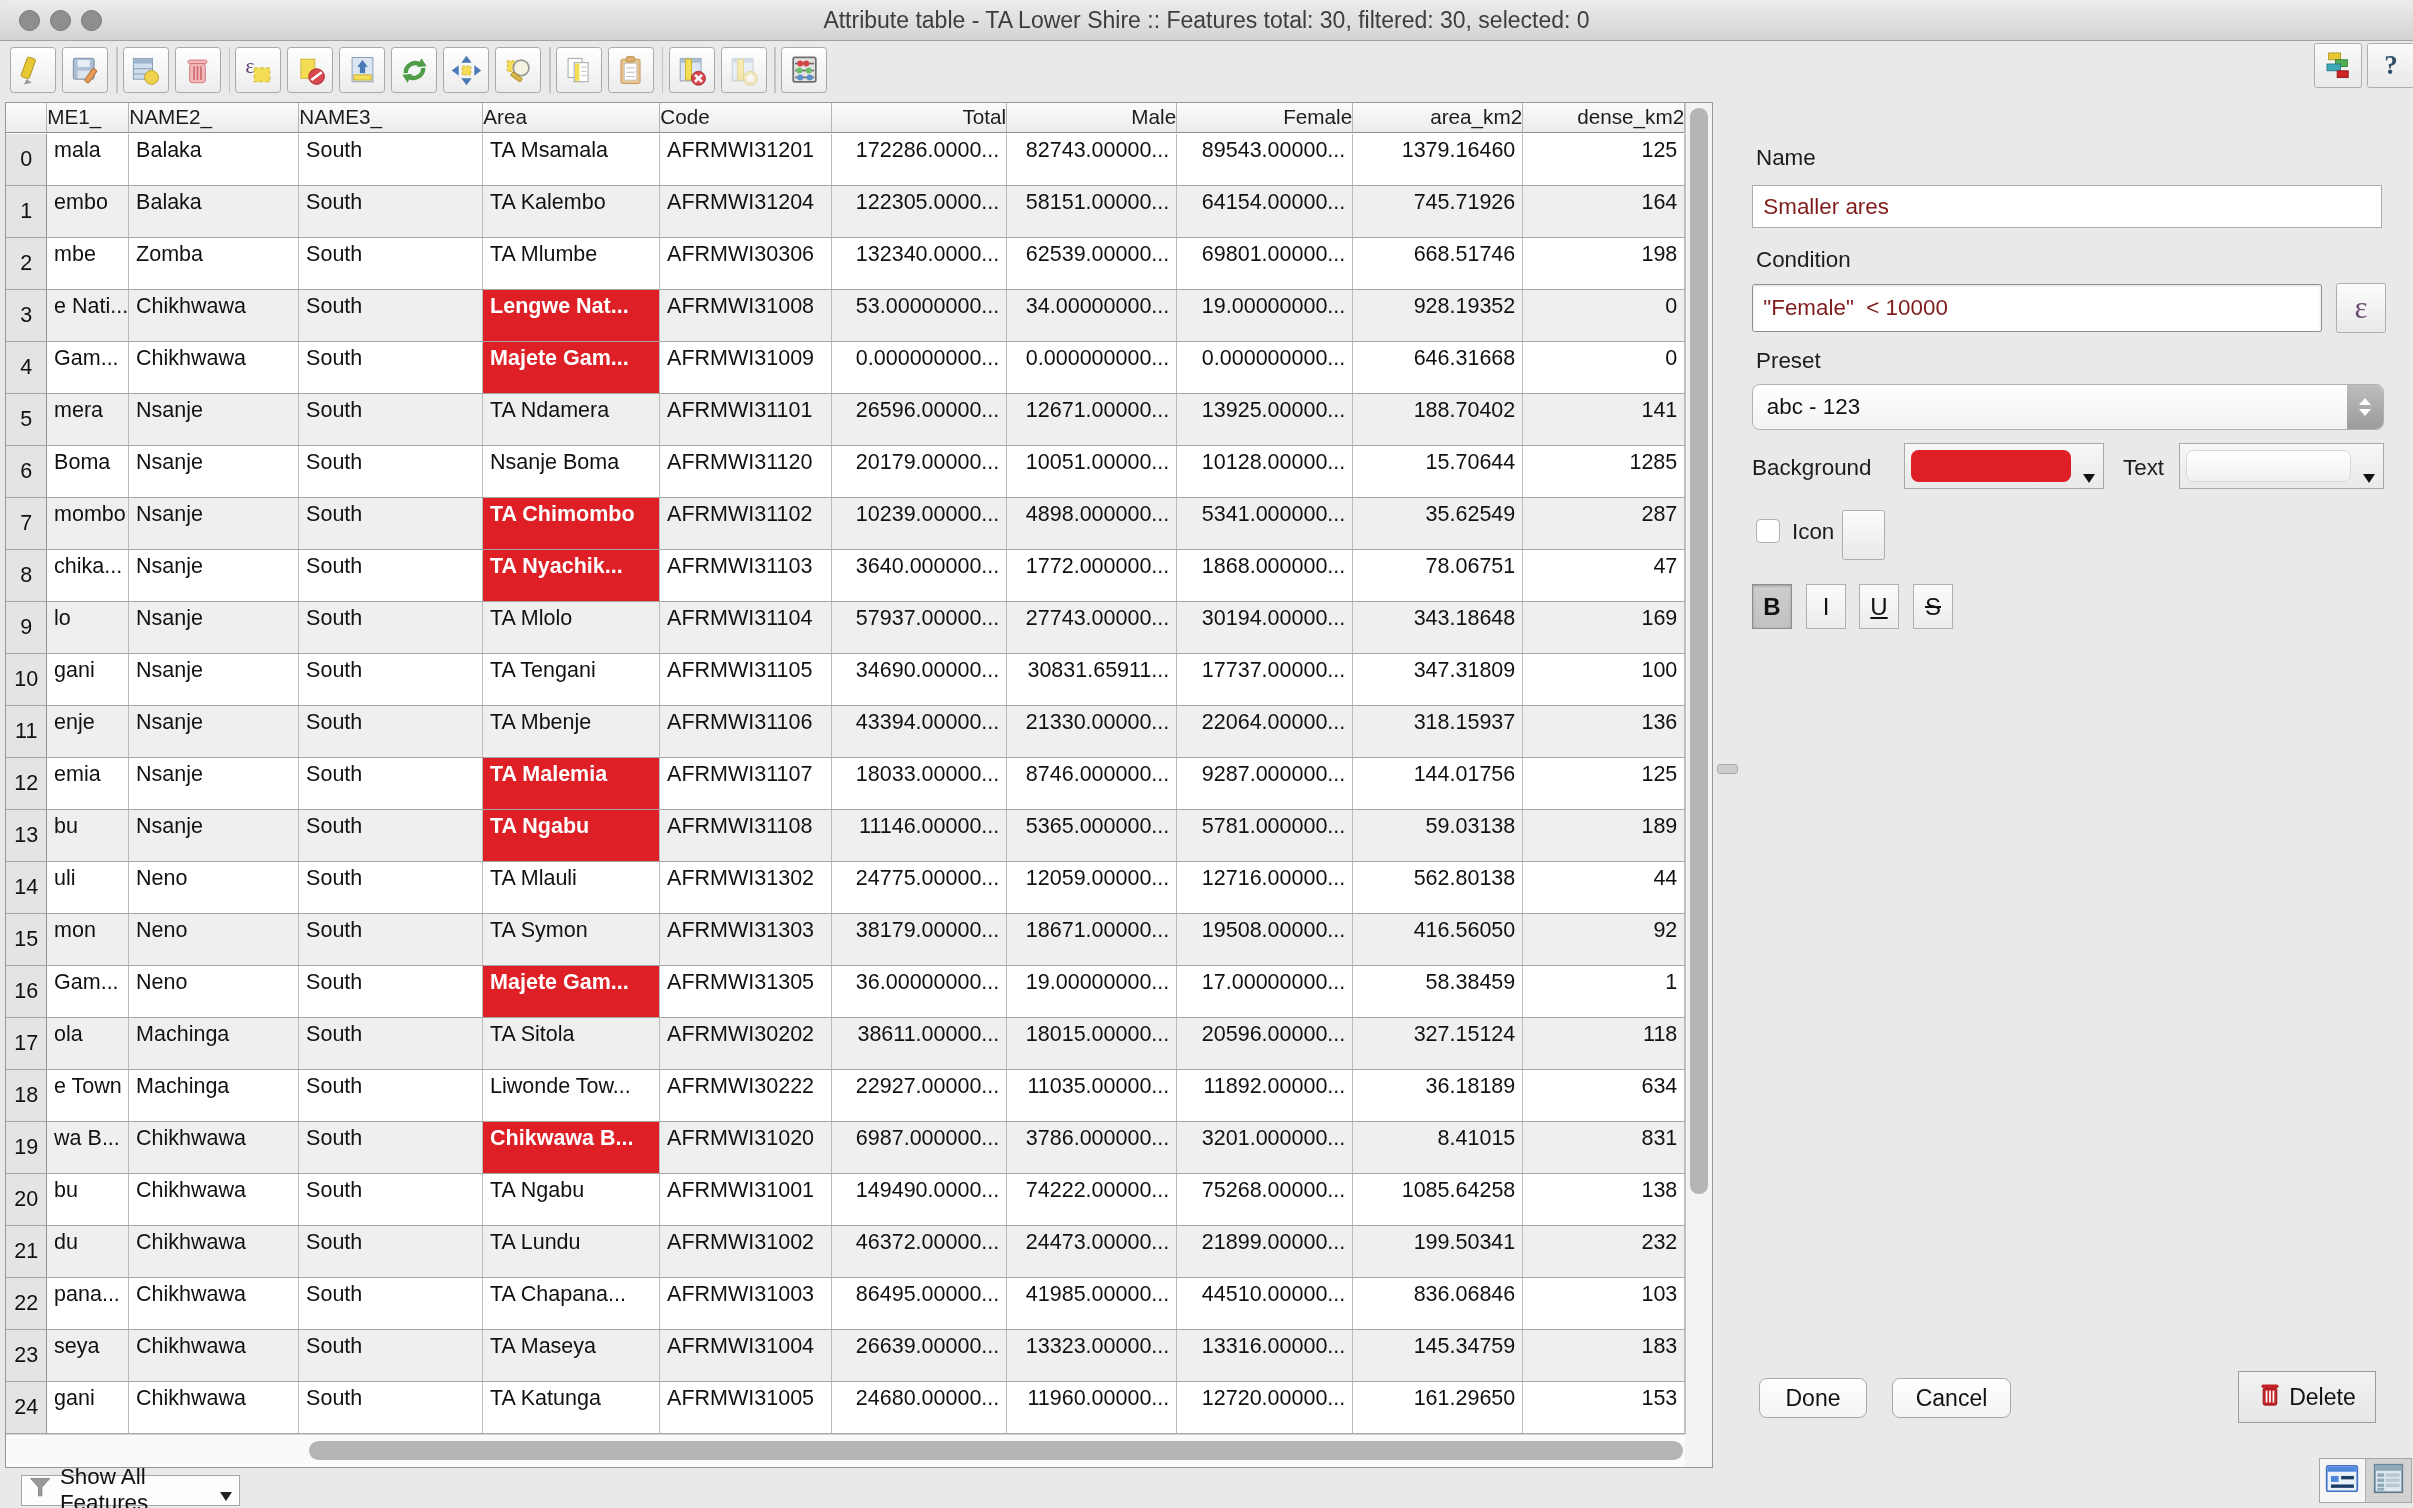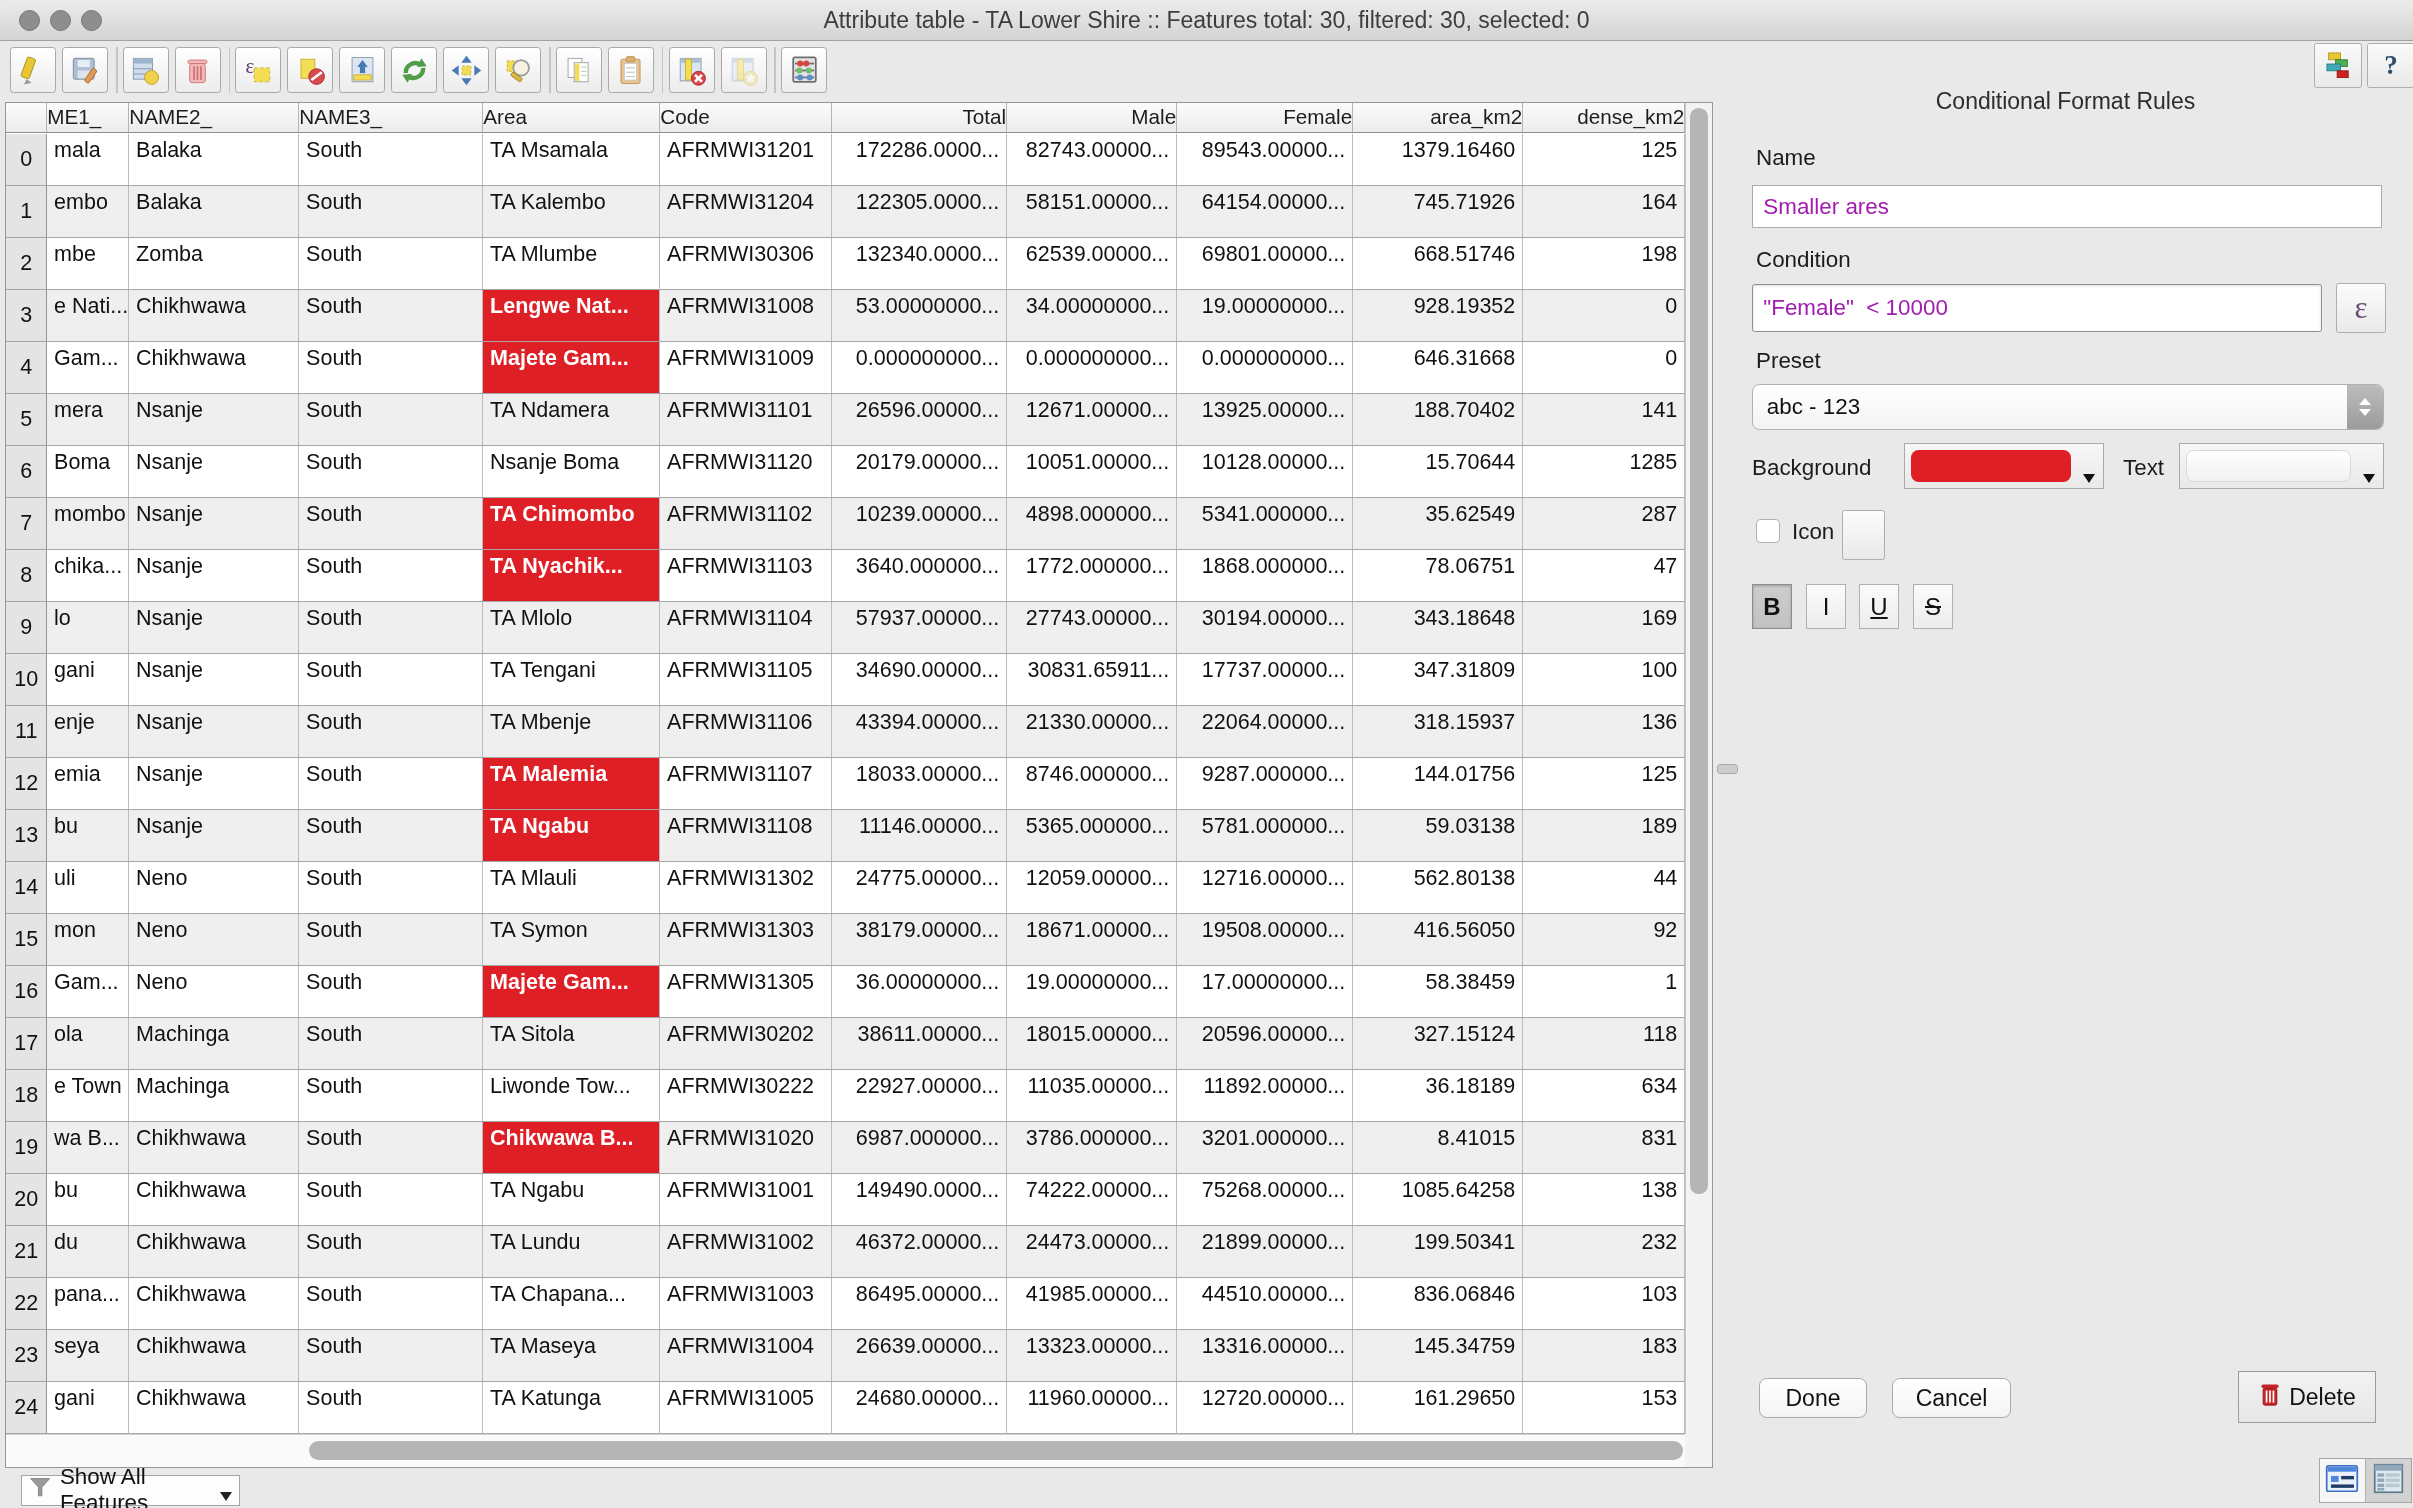--- a/index.html
+++ b/index.html
@@ -49,21 +49,21 @@
   .vt{width:46px;display:flex;align-items:center;justify-content:center;box-sizing:border-box;}
   .vt.active-off{background:#f6f6f6;border-right:0.9px solid #b0b0b0;}
 
   
   .panel{position:absolute;left:1718px;top:40px;width:695px;bottom:0;}
   .ptoolbtn{position:absolute;width:48px;height:45px;background:linear-gradient(#fafafa,#e9e9e9);border:0.9px solid #aeaeae;border-radius:2.6px;display:flex;align-items:center;justify-content:center;box-sizing:border-box;}
   .cfbtn{left:596px;top:3.4px;}
   .helpbtn{left:649px;top:3.4px;font-size:27px;font-weight:bold;color:#2f4f6b;font-family:"Liberation Serif",serif;}
   .ptitle{position:absolute;left:0;top:48px;width:695px;text-align:center;font-size:23px;color:#2d2d2d;}
   .plabel{position:absolute;font-size:22.4px;color:#1c1c1c;}
-  .pinput{position:absolute;background:#fff;border:0.9px solid #ababab;font-size:22.4px;color:#a21caf;padding:0 10.3px;display:flex;align-items:center;box-sizing:border-box;white-space:pre;}
+  .pinput{position:absolute;background:#fff;border:0.9px solid #ababab;font-size:22.4px;color:#7f1d1d;padding:0 10.3px;display:flex;align-items:center;box-sizing:border-box;white-space:pre;}
   .focusy{border:1.7px solid #8f8f8f;border-radius:2.6px;box-shadow:inset 0 0.9px 2.6px rgba(0,0,0,.15);}
   .sqbtn{position:absolute;background:linear-gradient(#fcfcfc,#e9e9e9);border:0.9px solid #aeaeae;border-radius:2.6px;display:flex;align-items:center;justify-content:center;box-sizing:border-box;}
   .epsilon{left:618px;top:243px;width:50px;height:50px;font-size:31px;color:#6b4d73;font-family:"Liberation Serif",serif;}
   .pselect{position:absolute;height:46px;background:linear-gradient(#ffffff,#f3f3f3);border:0.9px solid #b1b1b1;border-radius:7.7px;font-size:22.4px;color:#111;display:flex;align-items:center;padding-left:13.8px;box-sizing:border-box;}
   .cap{position:absolute;right:0;top:0;bottom:0;width:36px;border-radius:0 6.9px 6.9px 0;background:linear-gradient(#bdbdbd,#9b9b9b);display:flex;flex-direction:column;align-items:center;justify-content:center;gap:4.3px;}
   .chev-up{width:0;height:0;border-left:6.9px solid transparent;border-right:6.9px solid transparent;border-bottom:7.7px solid #fff;}
   .chev-dn{width:0;height:0;border-left:6.9px solid transparent;border-right:6.9px solid transparent;border-top:7.7px solid #fff;}
   .swatchbtn{position:absolute;height:46px;background:linear-gradient(#f7f7f7,#e9e9e9);border:0.9px solid #a9a9a9;box-sizing:border-box;display:flex;}
   .swatch{flex:1;margin:6px 3.4px 6px 6px;border-radius:7.7px;}
   .whiteswatch{border:0.9px solid #d8d8d8;background:linear-gradient(#ffffff,#f1f1f1);}
@@ -660,21 +660,20 @@
             <rect x="9" y="7" width="14" height="8" fill="#e8c832" stroke="#a8901e"></rect>
             <rect x="17" y="15" width="14" height="8" fill="#4fae52" stroke="#2f7d33"></rect>
             <rect x="7" y="20" width="16" height="8" fill="#3fa9b8" stroke="#267885"></rect>
             <rect x="19" y="28" width="13" height="8" fill="#cc2222" stroke="#8f1212"></rect>
           </svg></span>
     </div>
     <div class="ptoolbtn helpbtn">
         <span>?</span>
       </div>
 
-    <div class="ptitle">Conditional Format Rules</div>
 
     <div class="plabel" style="left:38px;top:105px;">Name</div>
     <div class="pinput" style="left:34px;top:145px;width:630px;height:43px;">Smaller ares</div>
 
     <div class="plabel" style="left:38px;top:207px;">Condition</div>
     <div class="pinput focusy" style="left:34px;top:244px;width:570px;height:48px;">"Female"  &lt; 10000</div>
     <div class="sqbtn epsilon">ε</div>
 
     <div class="plabel" style="left:38px;top:308px;">Preset</div>
     <div class="pselect" style="left:34px;top:344px;width:632px;">

